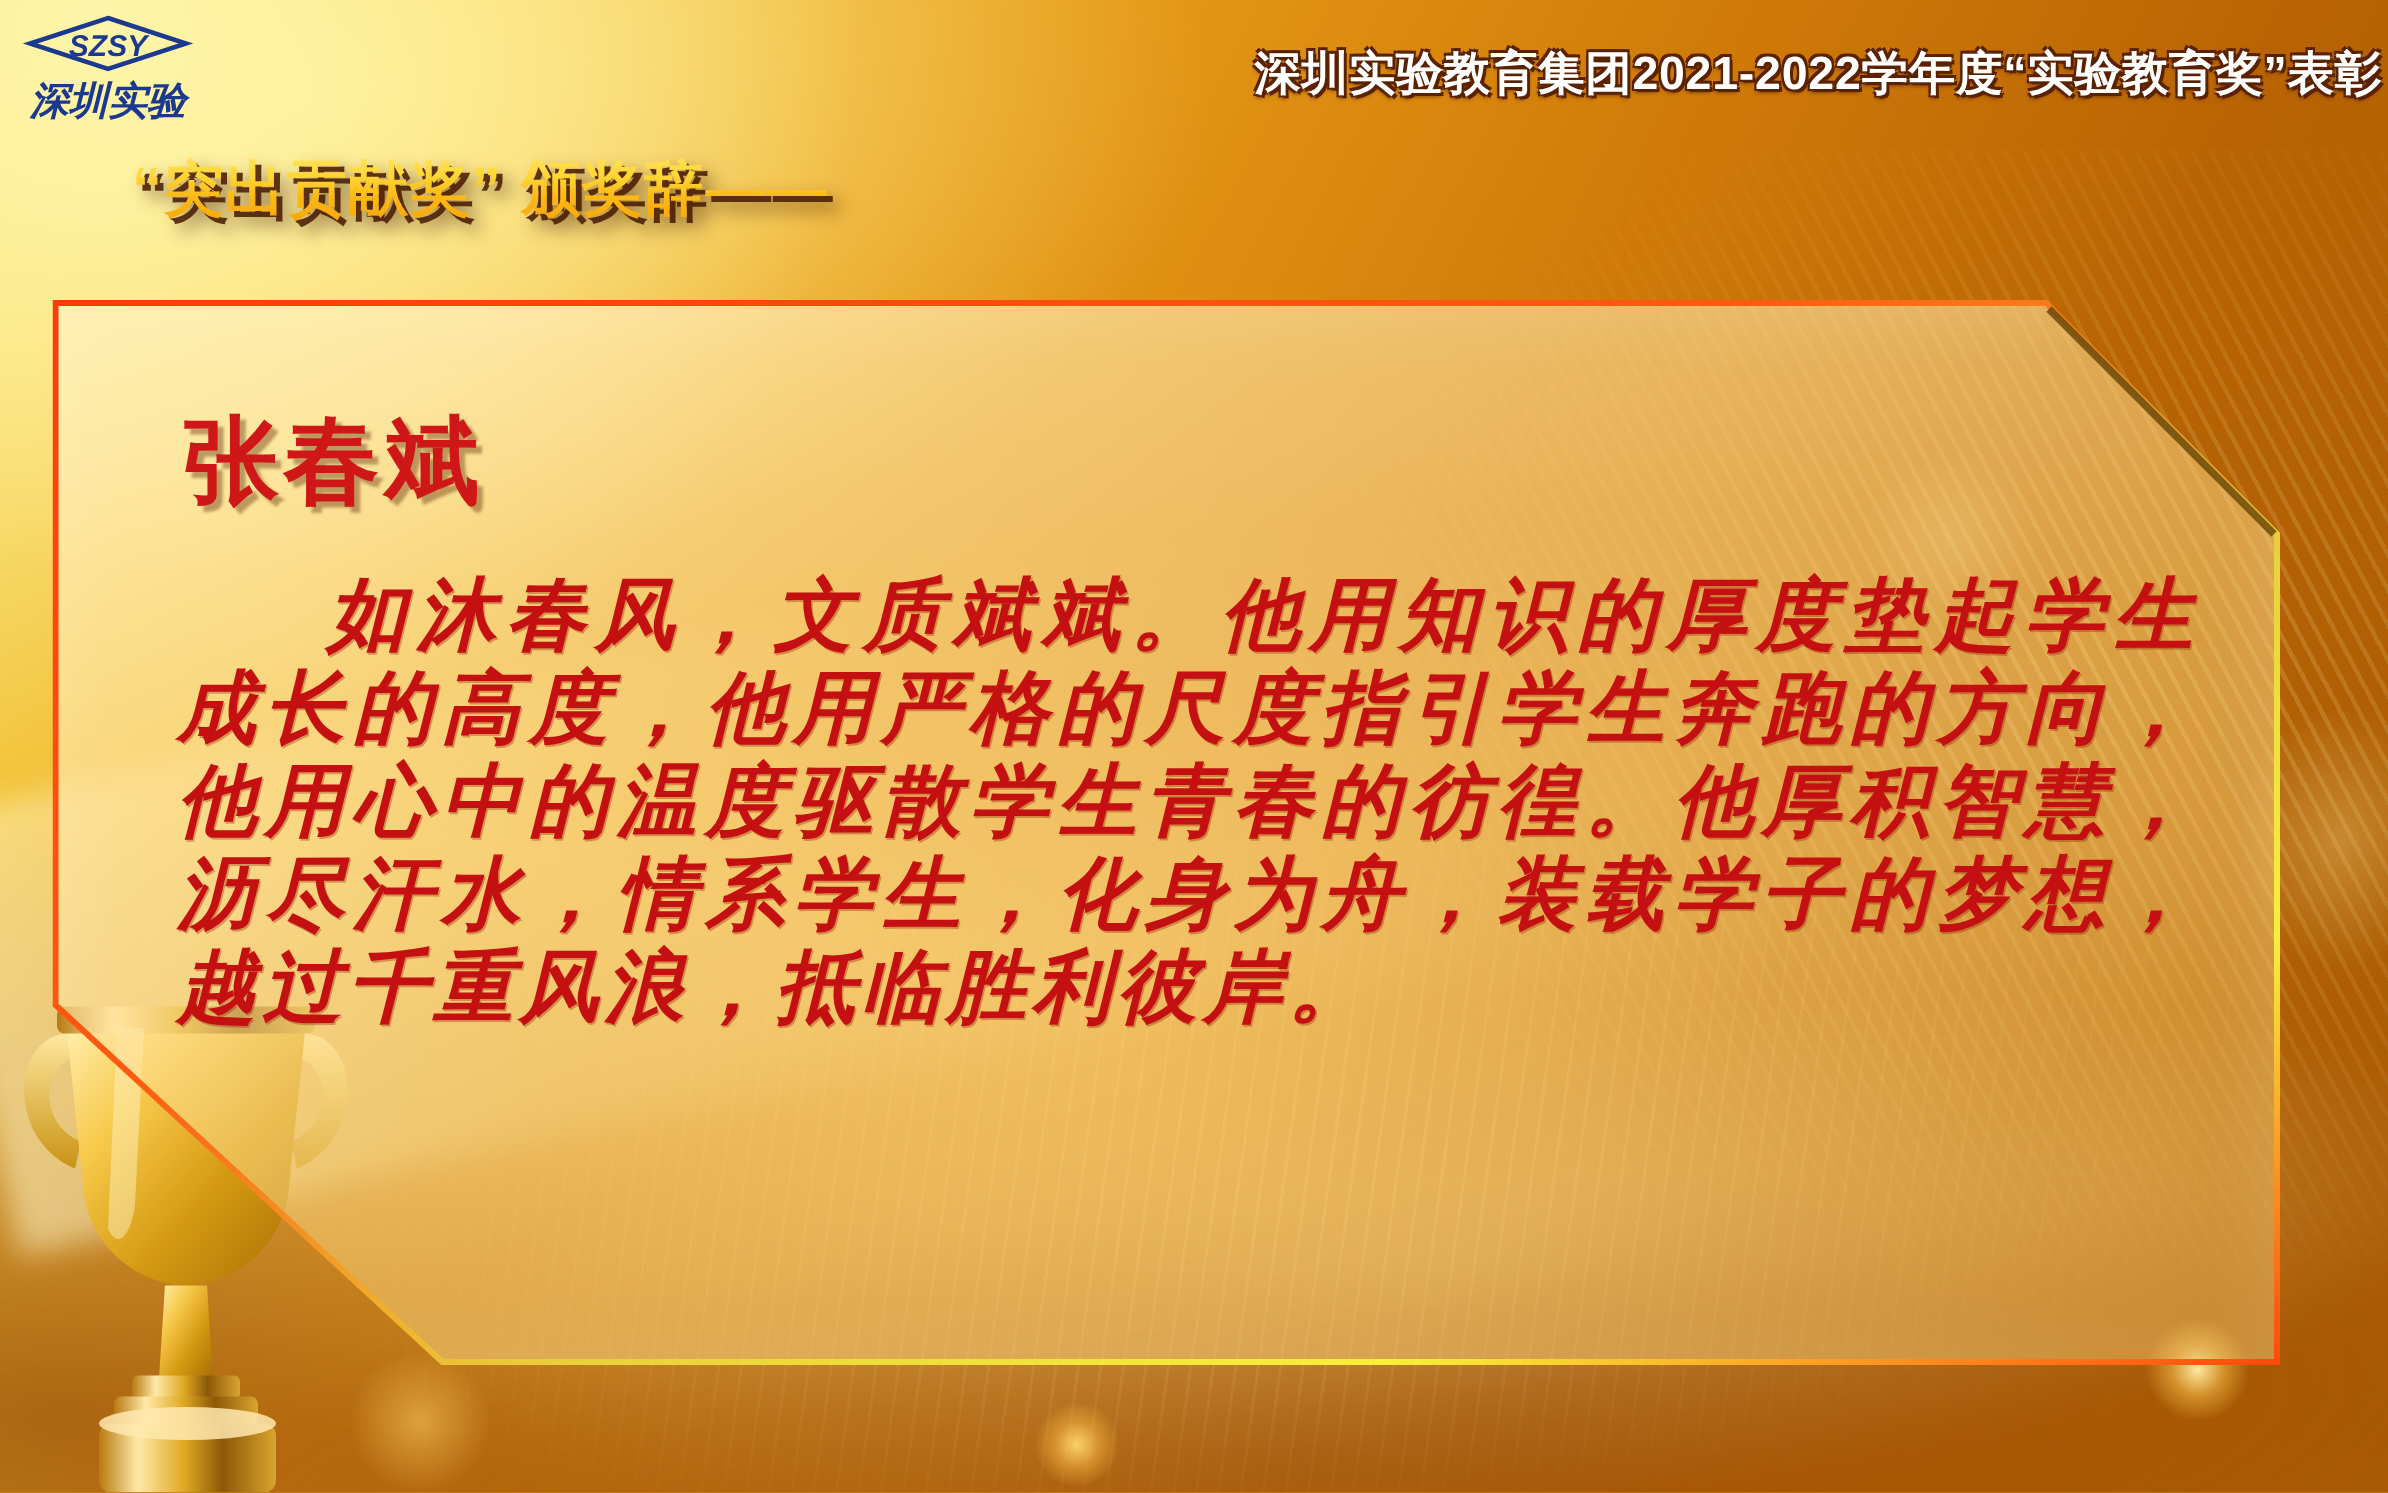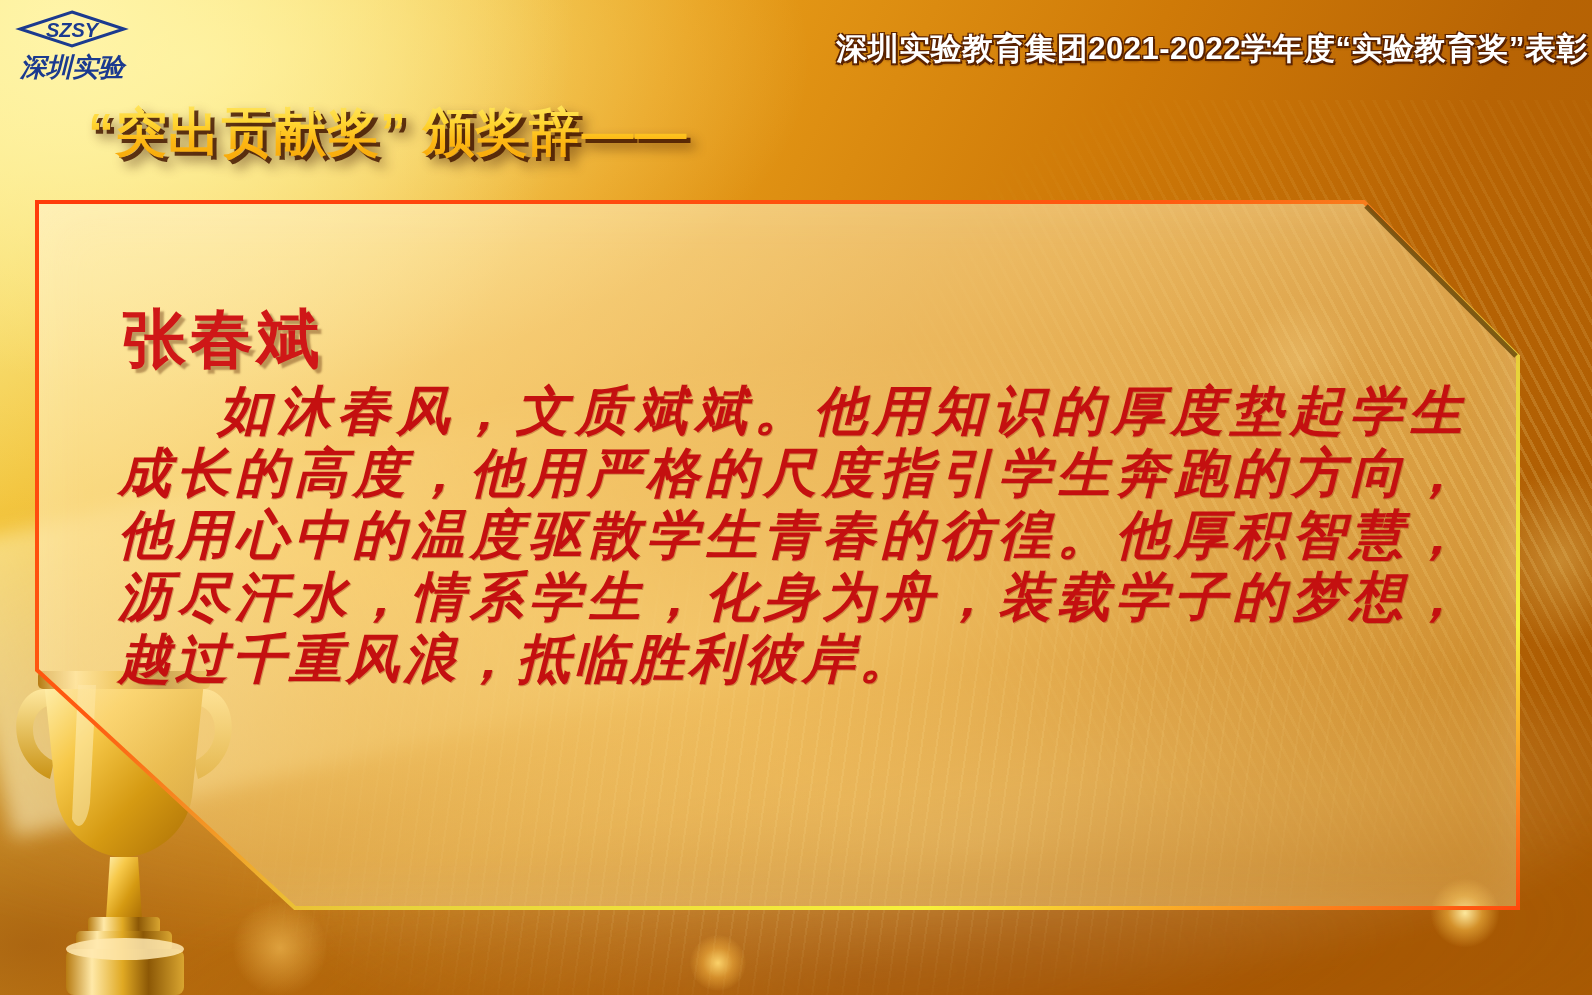--- a/index.html
+++ b/index.html
@@ -74,21 +74,21 @@
   .header-title{
     position:absolute;right:16px;top:28px;
     font-size:31px;font-weight:bold;color:#ffffff;letter-spacing:.5px;
     white-space:nowrap;
     text-shadow:
       2px 2px 0 #5a2200, -1.5px -1.5px 0 #5a2200, 1.5px -1.5px 0 #5a2200,
       -1.5px 1.5px 0 #5a2200, 0 2px 3px rgba(60,20,0,.75);
   }
   .slide-title{
     position:absolute;left:88px;top:98px;
-    font-size:52px;font-weight:bold;letter-spacing:1px;white-space:nowrap;
+    font-size:40px;font-weight:bold;letter-spacing:1px;white-space:nowrap;
     background:linear-gradient(180deg,#ffe96a 0%,#ffd633 35%,#fdb713 62%,#f5a307 100%);
     -webkit-background-clip:text;background-clip:text;color:transparent;
     filter:drop-shadow(4px 4px 0 rgba(70,25,0,.85)) drop-shadow(6px 6px 6px rgba(60,20,0,.45));
   }
 
   
   .frame{
     position:absolute;left:35px;top:200px;width:1485px;height:710px;
     background:linear-gradient(160deg,
         rgba(255,240,190,.70) 0%,
@@ -101,21 +101,20 @@
     box-shadow:inset 0 0 60px rgba(255,250,220,.18);
   }
   .frame-border{
     position:absolute;left:35px;top:200px;width:1485px;height:710px;
     pointer-events:none;
   }
   .frame-name{
     position:absolute;left:122px;top:264px;
     font-size:64px;font-weight:bold;color:#cf1717;letter-spacing:3px;
     text-shadow:4px 4px 2px rgba(110,60,20,.45);
-    margin-top:32px;
   }
   .frame-body{
     position:absolute;left:118px;top:380px;width:1348px;
     font-family:"Liberation Serif","DejaVu Serif",serif;
     font-size:53px;font-weight:bold;line-height:62px;
     color:#c41010;text-align:justify;text-align-last:left;
     letter-spacing:4px;text-indent:100px;font-style:italic;
     text-shadow:1px 1px 0 rgba(150,30,10,.35);
   }
 </style>

